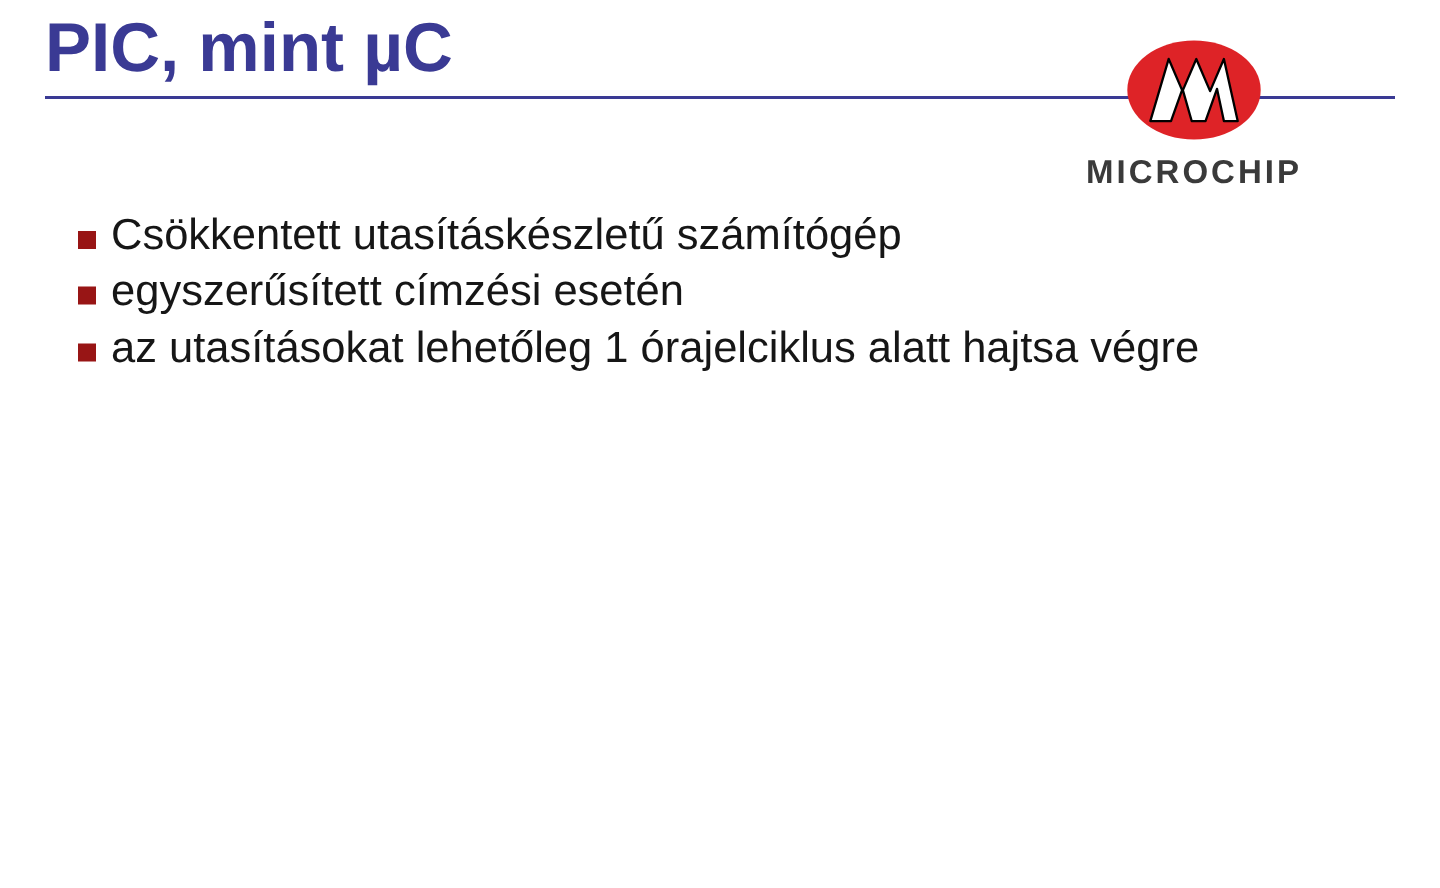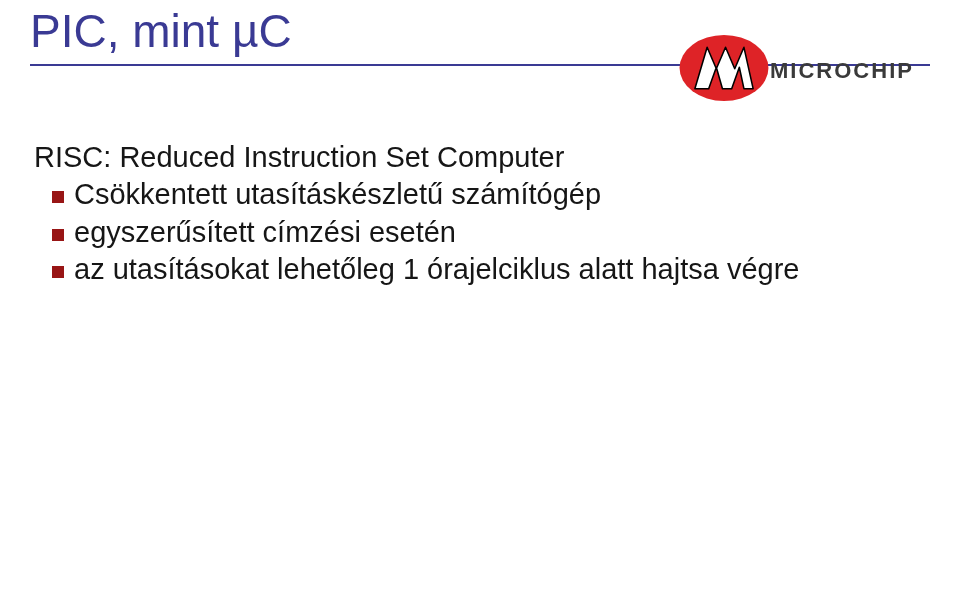--- a/index.html
+++ b/index.html
@@ -17,42 +17,42 @@
     width: 960px;
     height: 592px;
     padding: 0;
     box-sizing: border-box;
   }
   .title {
     position: absolute;
     top: 4px;
     left: 30px;
     font-size: 46px;
-    font-weight: 400;
+    font-weight: 700;
     color: #3a3a94;
     letter-spacing: 0px;
   }
   .title-rule {
     position: absolute;
     top: 64px;
     left: 30px;
     width: 900px;
     height: 2px;
     background: #3a3a94;
   }
   .logo {
     position: absolute;
     top: 8px;
     right: 34px;
     width: 260px;
     height: 120px;
     display: flex;
-    flex-direction: row;
+    flex-direction: column;
     align-items: center;
-    justify-content: center;
+    justify-content: flex-end;
   }
   .logo-mark {
     width: 92px;
     height: 72px;
   }
   .logo-word {
     font-family: Arial, sans-serif;
     font-weight: 900;
     font-size: 22px;
     letter-spacing: 2px;
@@ -99,21 +99,20 @@
 
   <div class="logo">
     <svg class="logo-mark" viewBox="0 0 120 90">
       <ellipse cx="60" cy="45" rx="58" ry="43" fill="#de2327"></ellipse>
       <path d="M22 72 L38 18 L50 46 L62 18 L74 46 L86 18 L98 72 L86 72 L80 44 L70 72 L58 72 L50 44 L40 72 Z" fill="#ffffff" stroke="#000000" stroke-width="2" stroke-linejoin="round"></path>
     </svg>
     <div class="logo-word">MICROCHIP</div>
   </div>
 
   <div class="body">
-    <div class="l0">RISC: Reduced Instruction Set Computer</div>
 
     <div class="l1">
       <span class="bullet"></span>
       <span class="txt">Csökkentett utasításkészletű számítógép</span>
     </div>
     <div class="l1">
       <span class="bullet"></span>
       <span class="txt">egyszerűsített címzési esetén</span>
     </div>
     <div class="l1">

